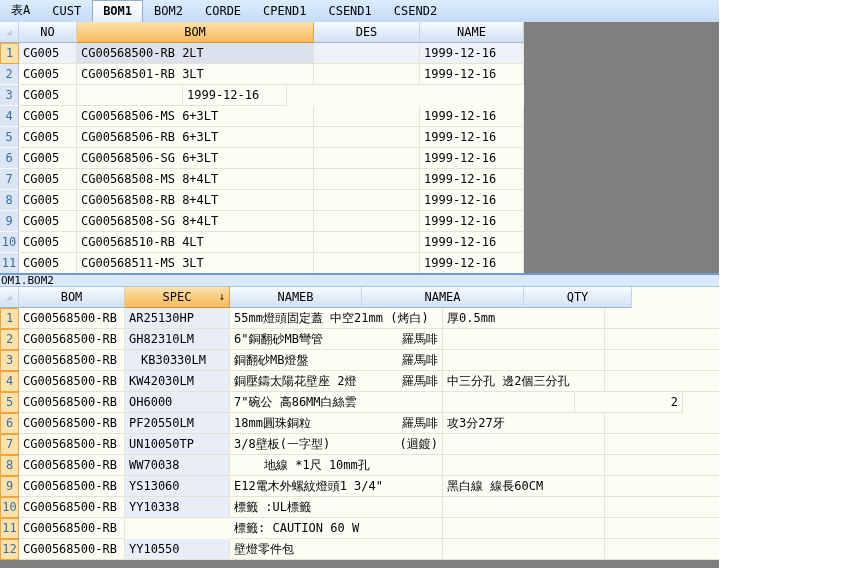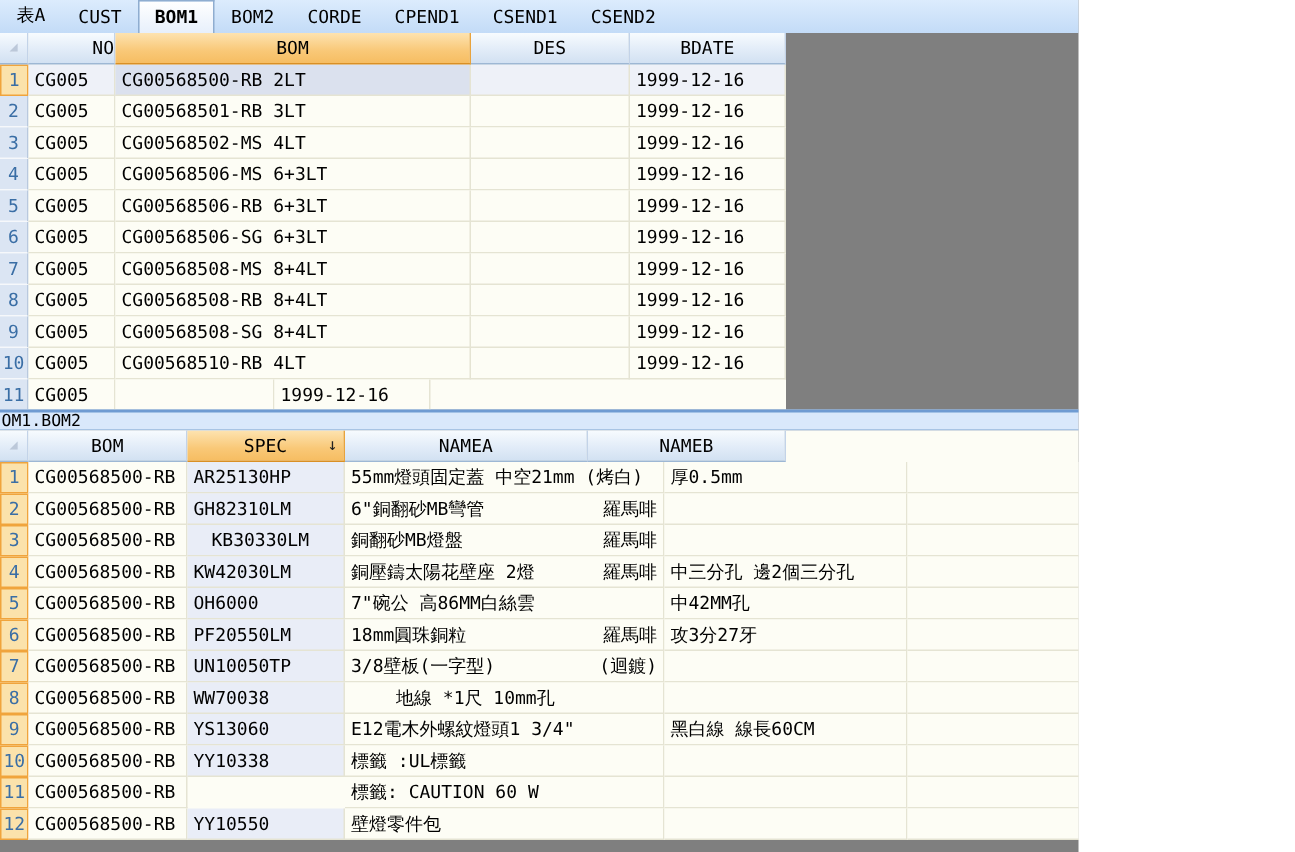--- a/index.html
+++ b/index.html
@@ -82,43 +82,42 @@
       <div class="tab">CORDE</div>
       <div class="tab">CPEND1</div>
       <div class="tab">CSEND1</div>
       <div class="tab">CSEND2</div>
     </div>
   <div id="top-grid" class="grid">
       <div class="grow">
         <div class="hcell corner" style="width: 19px;">
           <span class="tri">◢</span>
         </div>
-        <div class="hcell" style="width: 58px; text-align: right;"><span>NO</span></div>
+        <div class="hcell" style="width: 58px;"><span>NO</span></div>
         <div class="hcell hi" style="width: 237px;"><span>BOM</span></div>
         <div class="hcell" style="width: 106px;"><span>DES</span></div>
-        <div class="hcell" style="width: 104px;"><span>BDATE</span></div>
+        <div class="hcell" style="width: 104px;"><span>NAME</span></div>
       </div>
       <div class="grow">
         <div class="rn cur">1</div>
         <div class="cell currow" style="width: 58px;">CG005</div>
         <div class="cell curcell" style="width: 237px; text-align: center;">CG00568500-RB 2LT</div>
         <div class="cell currow" style="width: 106px;"></div>
         <div class="cell currow" style="width: 104px;">1999-12-16</div>
       </div>
       <div class="grow">
         <div class="rn">2</div>
         <div class="cell" style="width: 58px;">CG005</div>
         <div class="cell" style="width: 237px;">CG00568501-RB 3LT</div>
         <div class="cell" style="width: 106px;"></div>
         <div class="cell" style="width: 104px;">1999-12-16</div>
       </div>
       <div class="grow">
         <div class="rn">3</div>
         <div class="cell" style="width: 58px;">CG005</div>
-        <div class="cell" style="width: 237px;">CG00568502-MS 4LT</div>
         <div class="cell" style="width: 106px;"></div>
         <div class="cell" style="width: 104px;">1999-12-16</div>
       </div>
       <div class="grow">
         <div class="rn">4</div>
         <div class="cell" style="width: 58px;">CG005</div>
         <div class="cell" style="width: 237px;">CG00568506-MS 6+3LT</div>
         <div class="cell" style="width: 106px;"></div>
         <div class="cell" style="width: 104px;">1999-12-16</div>
       </div>
@@ -160,36 +159,38 @@
       <div class="grow">
         <div class="rn">10</div>
         <div class="cell" style="width: 58px;">CG005</div>
         <div class="cell" style="width: 237px;">CG00568510-RB 4LT</div>
         <div class="cell" style="width: 106px;"></div>
         <div class="cell" style="width: 104px;">1999-12-16</div>
       </div>
       <div class="grow">
         <div class="rn">11</div>
         <div class="cell" style="width: 58px;">CG005</div>
+        <div class="cell" style="width: 237px;">CG00568511-MS 3LT</div>
         <div class="cell" style="width: 106px;"></div>
         <div class="cell" style="width: 104px;">1999-12-16</div>
       </div>
     </div>
   <div id="splitter">
     <span>OM1.BOM2</span>
   </div>
   <div id="bottom-grid" class="grid">
       <div class="grow">
         <div class="hcell corner" style="width: 19px;">
           <span class="tri">◢</span>
         </div>
         <div class="hcell" style="width: 106px;"><span>BOM</span></div>
         <div class="hcell hi" style="width: 105px;"><span>SPEC</span><span class="sort">↓</span></div>
+        <div class="hcell" style="width: 132px;"><span>NAMEB</span></div>
         <div class="hcell" style="width: 162px;"><span>NAMEA</span></div>
-        <div class="hcell" style="width: 132px;"><span>NAMEB</span></div>
+        <div class="hcell" style="width: 108px;"><span>QTY</span></div>
       </div>
       <div class="grow">
         <div class="rn cur">1</div>
         <div class="cell" style="width: 106px;">CG00568500-RB</div>
         <div class="cell hicol" style="width: 105px;">AR25130HP</div>
         <div class="cell" style="width: 213px;">55mm燈頭固定蓋 中空21mm (烤白)</div>
         <div class="cell" style="width: 162px;">厚0.5mm</div>
         <div class="cell" style="width: 132px;"></div>
         <div class="cell ar" style="width: 108px;">2</div>
       </div>
@@ -227,21 +228,20 @@
         </div>
         <div class="cell" style="width: 162px;">中三分孔 邊2個三分孔</div>
         <div class="cell" style="width: 132px;"></div>
         <div class="cell ar" style="width: 108px;">1</div>
       </div>
       <div class="grow">
         <div class="rn cur">5</div>
         <div class="cell" style="width: 106px;">CG00568500-RB</div>
         <div class="cell hicol" style="width: 105px;">OH6000</div>
         <div class="cell" style="width: 213px;">7"碗公 高86MM白絲雲</div>
-        <div class="cell" style="width: 162px;">中42MM孔</div>
         <div class="cell" style="width: 132px;"></div>
         <div class="cell ar" style="width: 108px;">2</div>
       </div>
       <div class="grow">
         <div class="rn cur">6</div>
         <div class="cell" style="width: 106px;">CG00568500-RB</div>
         <div class="cell hicol" style="width: 105px;">PF20550LM</div>
         <div class="cell" style="width: 213px;">
           <span>18mm圓珠銅粒</span>
           <span class="rpart">羅馬啡</span>

